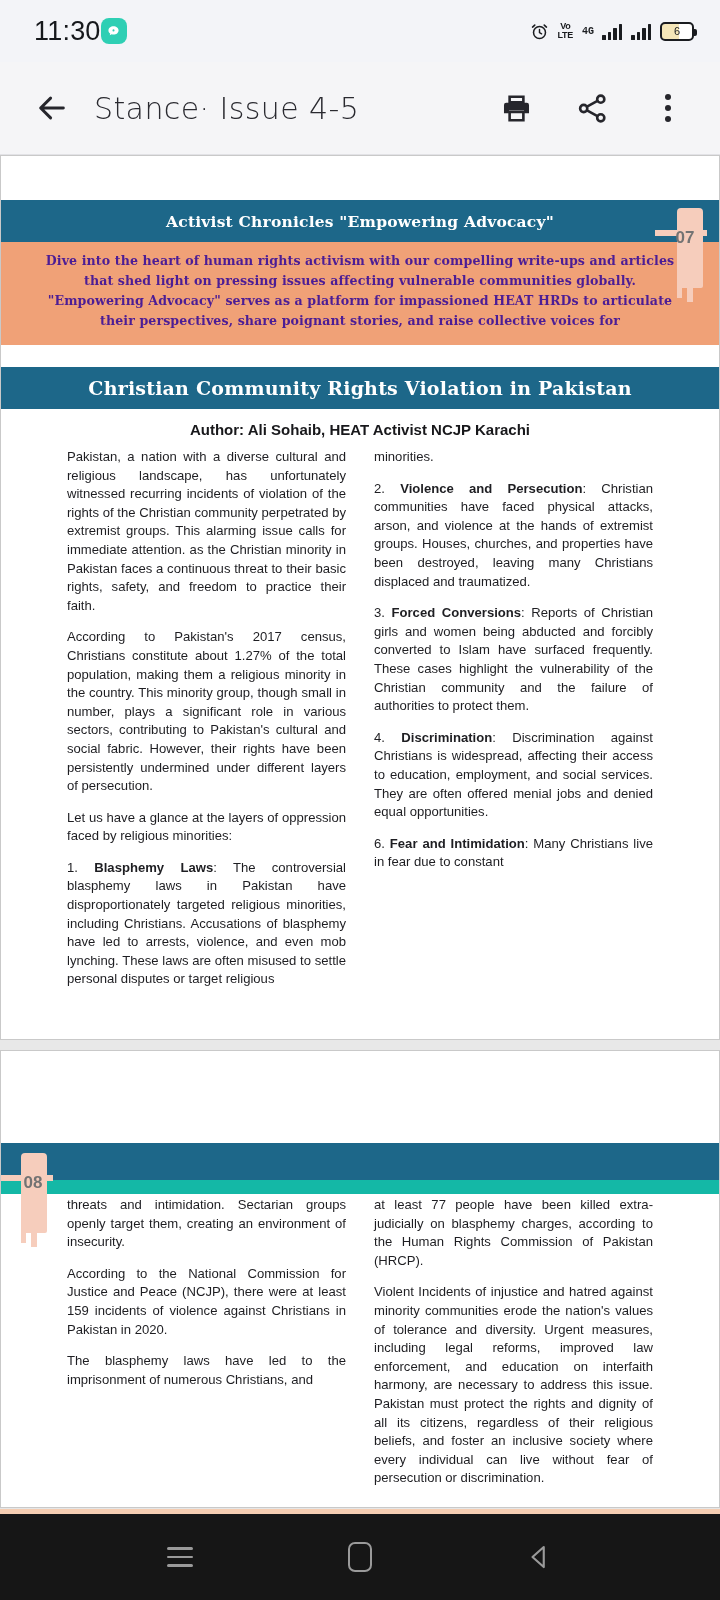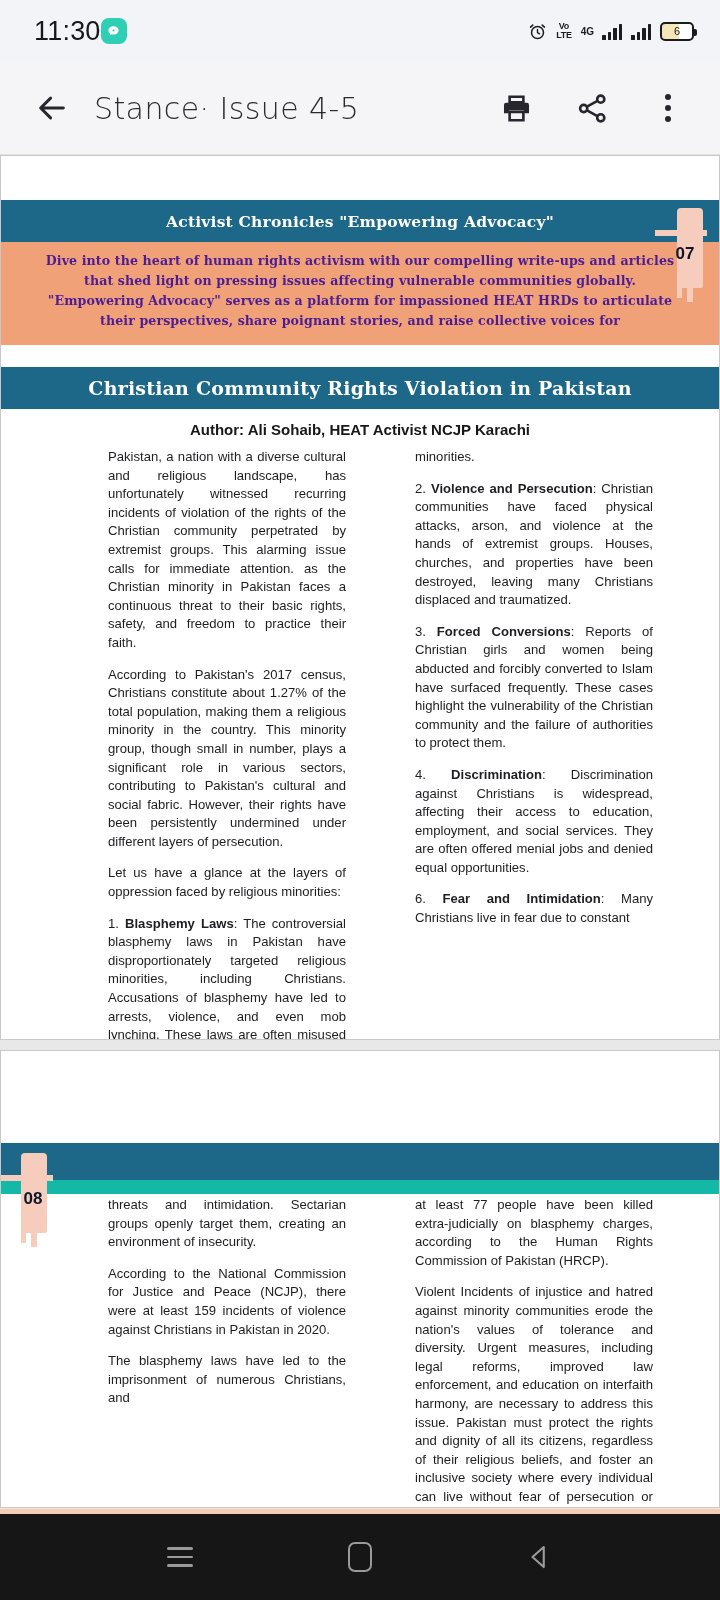--- a/index.html
+++ b/index.html
@@ -43,21 +43,21 @@
     color: #1a1c20;
     text-align: center;
     letter-spacing: -0.3px;
     font-family: "Liberation Sans", sans-serif;
   }
   .fourg {
     font-size: 10px;
     font-weight: bold;
     color: #1a1c20;
     margin-right: -1px;
-    font-family: Liberation Sans, sans-serif;
+    font-family: Liberation Mono, monospace;
   }
   .bars { display: flex; align-items: flex-end; gap: 2px; height: 17px; }
   .bars i { width: 3.5px; background: #1a1c20; display:block; border-radius:.5px; }
   .bars i:nth-child(1){height:5px}
   .bars i:nth-child(2){height:8px}
   .bars i:nth-child(3){height:12px}
   .bars i:nth-child(4){height:16px}
   .battery {
     width: 34px; height: 19px;
     border: 2px solid #1a1c20;
@@ -166,26 +166,26 @@
   .pg-tab .brush:after {
     content:""; position:absolute; left:10px; bottom:-14px; width:6px; height:18px; background:#f6cdbc;
   }
   .pg-tab .cross-h {
     position:absolute; left: -14px; top: 26px; width: 60px; height: 6px; background:#f6cdbc;
   }
   .pg-tab .cross-v {
     position:absolute; left: 30px; top: 6px; width: 6px; height: 46px; background:#f6cdbc;
   }
   .pg-tab .pg-num {
-    position:absolute; left:0; top: 40px; width: 52px;
+    position:absolute; left:0; top: 24px; width: 52px;
     text-align:center;
     font-family:"Liberation Sans", sans-serif;
     font-weight: bold;
     font-size: 17px;
-    color:#0f172a;
+    color:#737373;
   }
   .pg-tab-07 { right: 8px; top: 48px; }
   .pg-tab-07 .brush { left: 18px; }
   .pg-tab-07 .cross-h { left: -4px; width: 52px; }
   .pg-tab-07 .cross-v { left: 34px; }
   .pg-tab-08 { left: 6px; top: 98px; }
 
   .title-gap { height: 22px; background:#fff; }
   .article-title-bar {
     background:#1d6789;
@@ -216,21 +216,20 @@
     background:#fff;
   }
   .col { width: 286px; }
   .col p {
     font-family:"Liberation Sans", sans-serif;
     font-size: 13.1px;
     line-height: 18.6px;
     color: #1e1e22;
     text-align: justify;
     margin-bottom: 13px;
-    margin-left: 41px;
   }
   .col p b { font-weight: bold; }
   .page-two .cols { padding-top: 2px; }
 
   .pg2-white { height: 92px; background:#fff; }
   .pg2-bar { height: 37px; background:#1d6789; }
   .pg2-body { background:#14b8a6; padding-top: 14px; }
 
   
   .nav-sep { height: 5px; background: #f4cdb2; }

